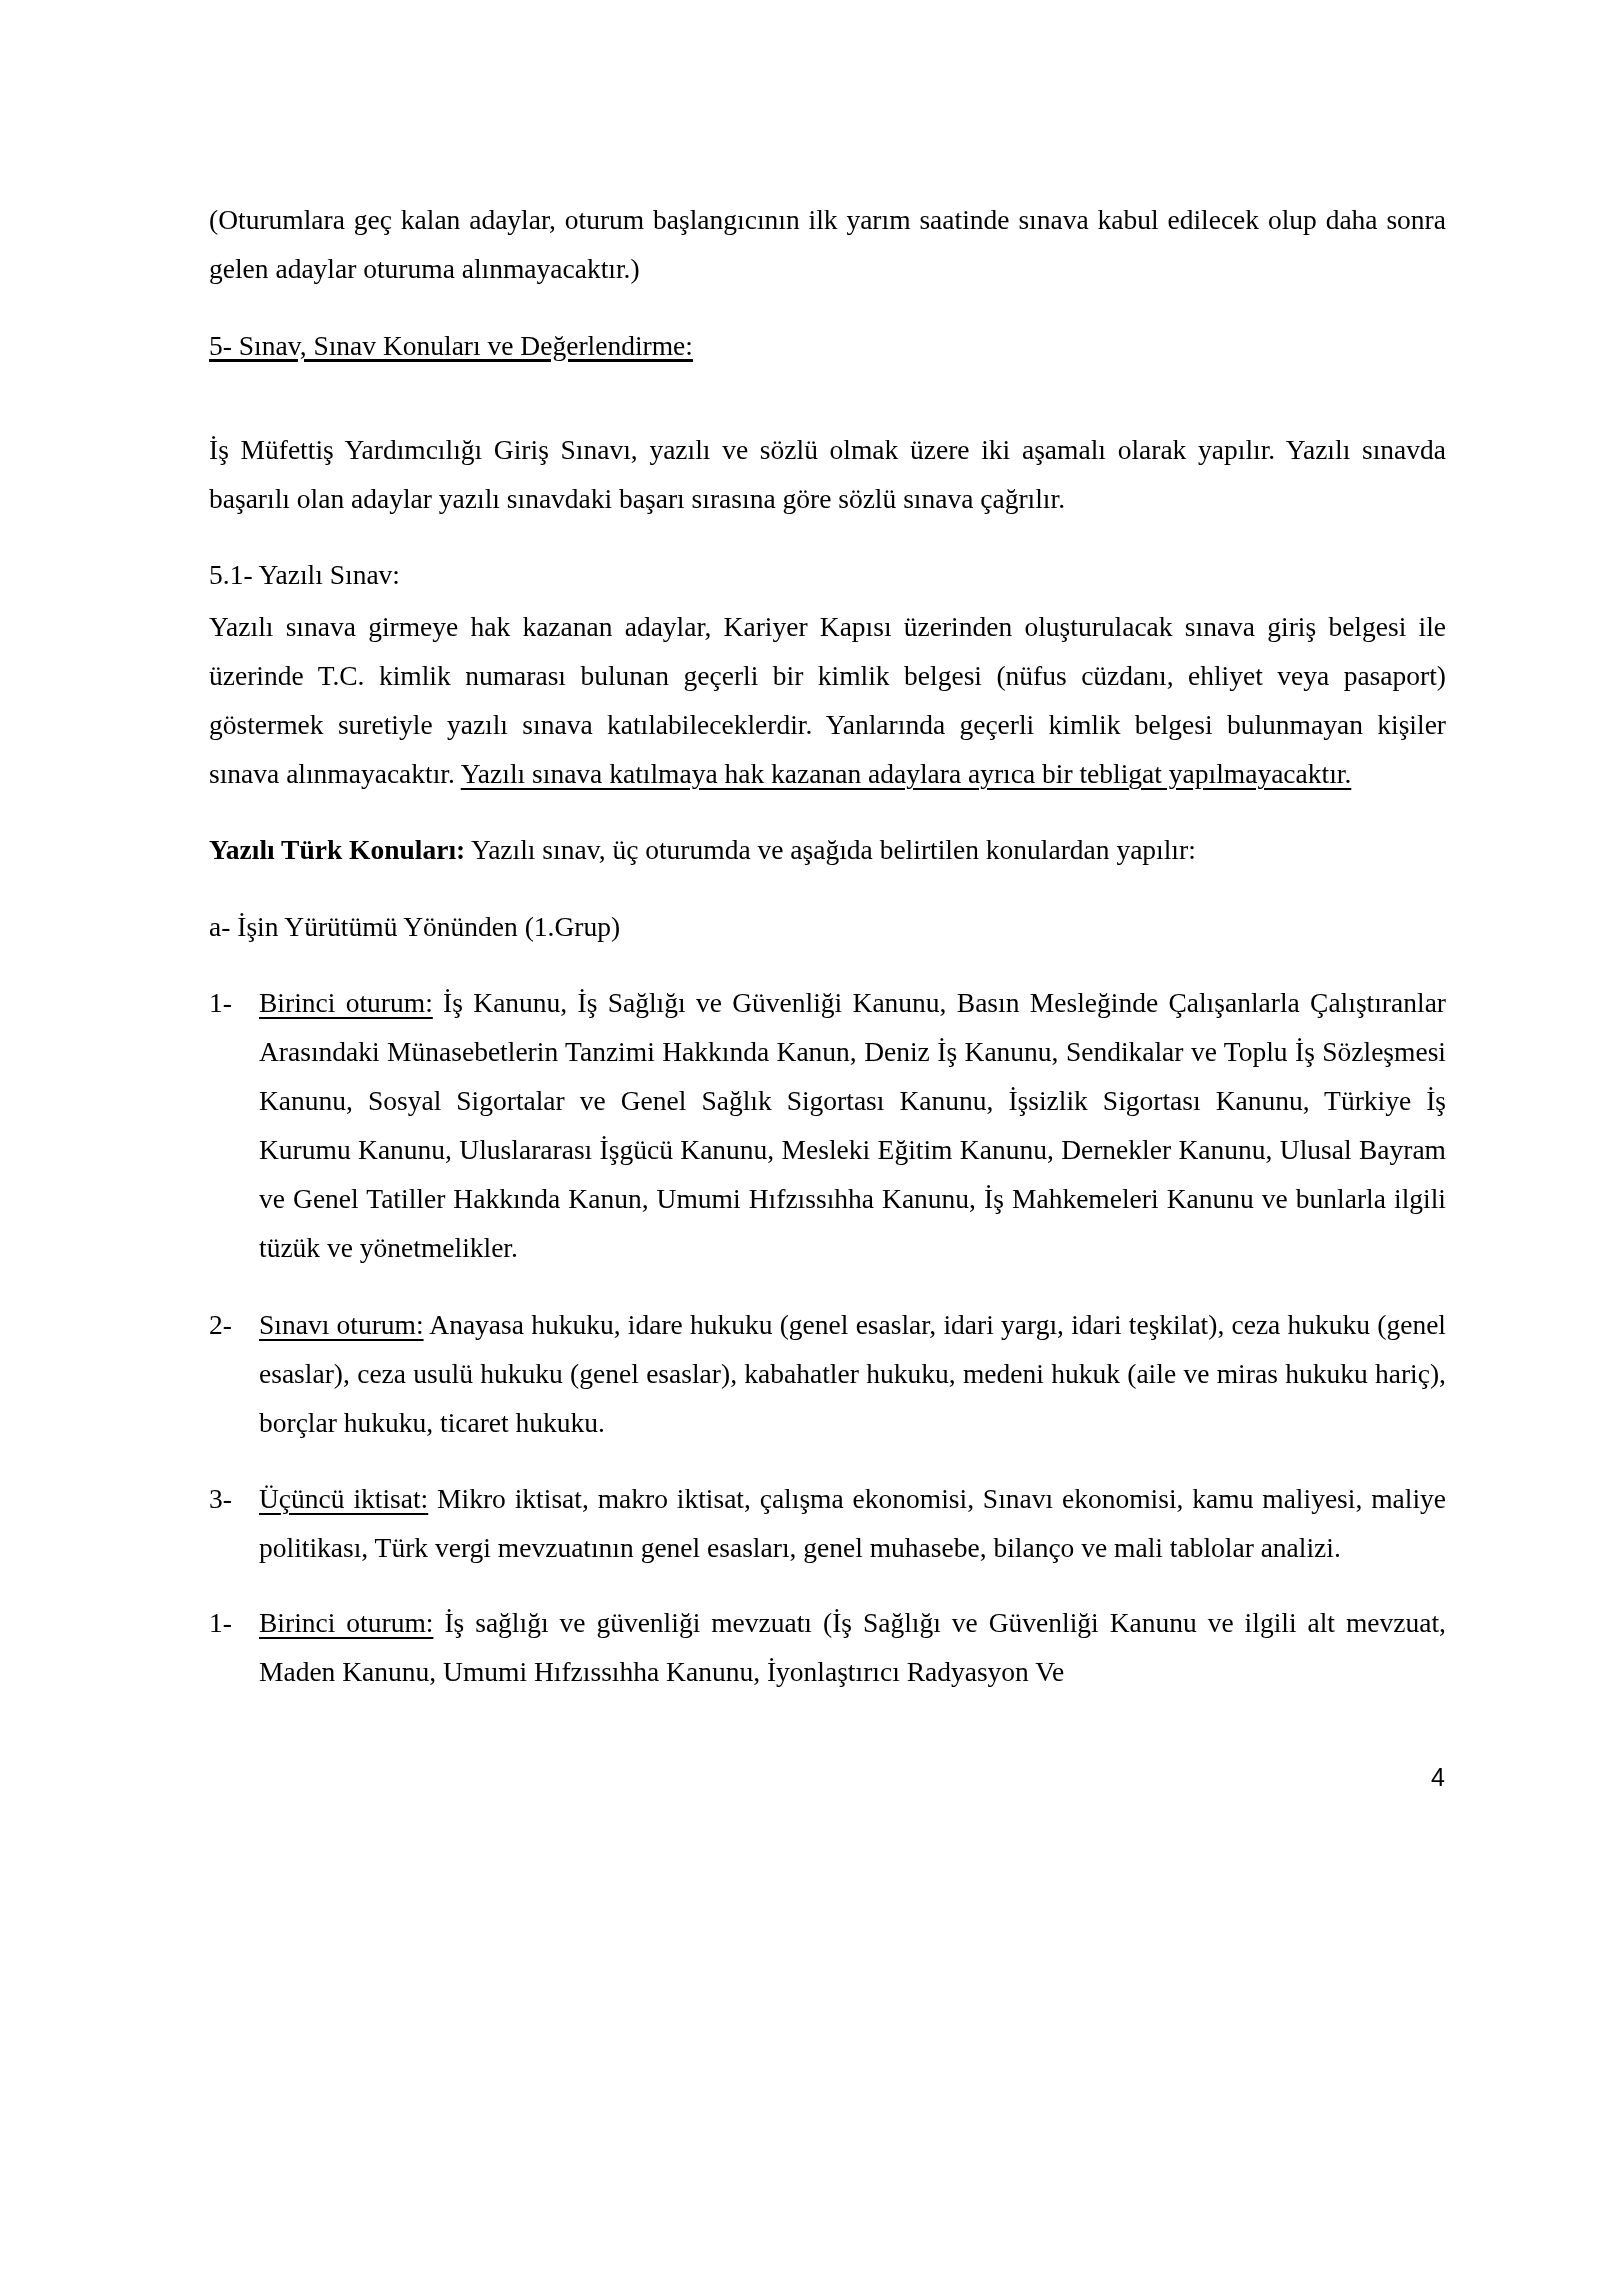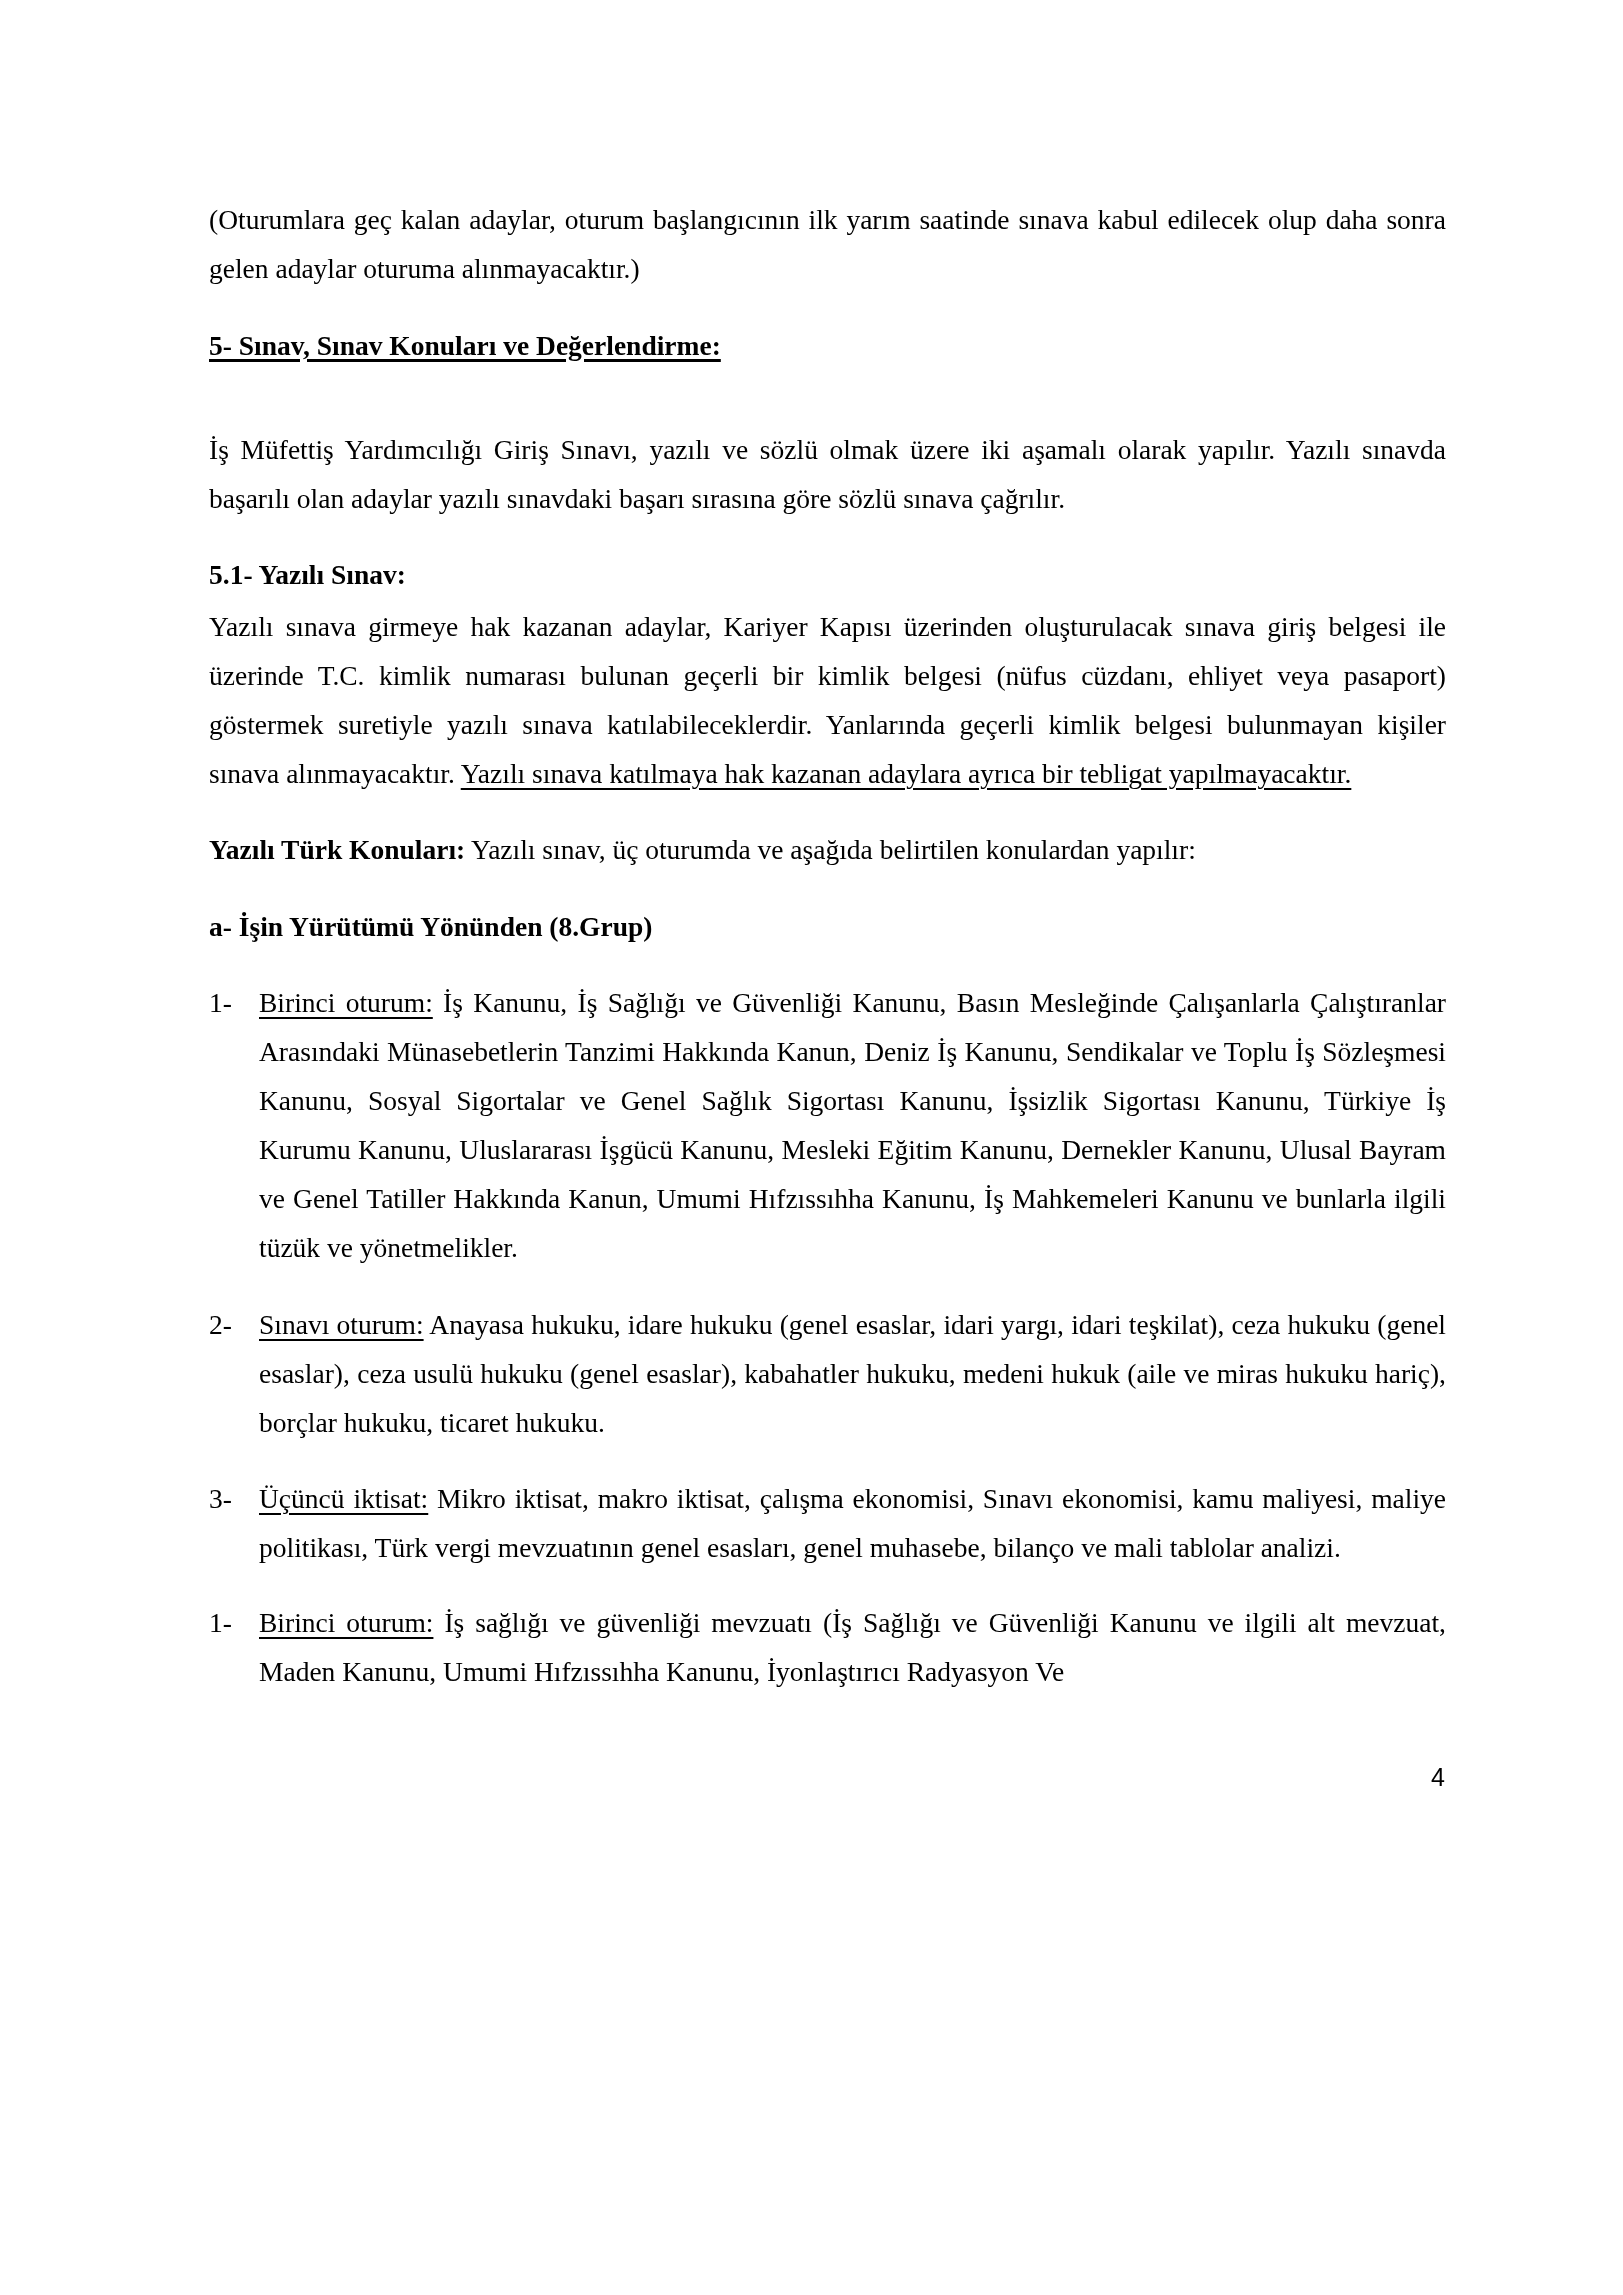--- a/index.html
+++ b/index.html
@@ -33,21 +33,21 @@
     font-size: 27.5px;
     line-height: 49px;
     text-align: justify;
     text-justify: inter-word;
     margin: 0 0 27.5px 0;
     hyphens: none;
   }
   .heading {
     font-size: 27.5px;
     line-height: 49px;
-    font-weight: bold;
+    font-weight: normal;
     text-align: left;
     margin: 0 0 27.5px 0;
   }
   .heading.u {
     text-decoration: underline;
     text-decoration-thickness: 2.6px;
     text-underline-offset: 3.9px;
     display: inline-block;
   }
   .heading-wrap {
@@ -114,21 +114,21 @@
 
     <div class="heading-wrap tight">
       <span class="heading">5.1- Yazılı Sınav:</span>
     </div>
 
     <p class="para"><span>Yazılı sınava girmeye hak kazanan adaylar, Kariyer Kapısı üzerinden oluşturulacak sınava giriş belgesi ile üzerinde T.C. kimlik numarası bulunan geçerli bir kimlik belgesi (nüfus cüzdanı, ehliyet veya pasaport) göstermek suretiyle yazılı sınava katılabileceklerdir. Yanlarında geçerli kimlik belgesi bulunmayan kişiler sınava alınmayacaktır. </span><span class="u-run">Yazılı sınava katılmaya hak kazanan adaylara ayrıca bir tebligat yapılmayacaktır.</span></p>
 
     <p class="para"><span class="b">Yazılı Türk Konuları:</span><span> Yazılı sınav, üç oturumda ve aşağıda belirtilen konulardan yapılır:</span></p>
 
     <div class="heading-wrap">
-      <span class="heading">a- İşin Yürütümü Yönünden (8.Grup)</span>
+      <span class="heading">a- İşin Yürütümü Yönünden (1.Grup)</span>
     </div>
 
     <div class="list">
 
       <div class="li">
         <span class="marker">1-</span><span class="u-run">Birinci oturum:</span><span> İş Kanunu, İş Sağlığı ve Güvenliği Kanunu, Basın Mesleğinde Çalışanlarla Çalıştıranlar Arasındaki Münasebetlerin Tanzimi Hakkında Kanun, Deniz İş Kanunu, Sendikalar ve Toplu İş Sözleşmesi Kanunu, Sosyal Sigortalar ve Genel Sağlık Sigortası Kanunu, İşsizlik Sigortası Kanunu, Türkiye İş Kurumu Kanunu, Uluslararası İşgücü Kanunu, Mesleki Eğitim Kanunu, Dernekler Kanunu, Ulusal Bayram ve Genel Tatiller Hakkında Kanun, Umumi Hıfzıssıhha Kanunu, İş Mahkemeleri Kanunu ve bunlarla ilgili tüzük ve yönetmelikler.</span>
       </div>
 
       <div class="li">
         <span class="marker">2-</span><span class="u-run">Sınavı oturum:</span><span> Anayasa hukuku, idare hukuku (genel esaslar, idari yargı, idari teşkilat), ceza hukuku (genel esaslar), ceza usulü hukuku (genel esaslar), kabahatler hukuku, medeni hukuk (aile ve miras hukuku hariç), borçlar hukuku, ticaret hukuku.</span>

